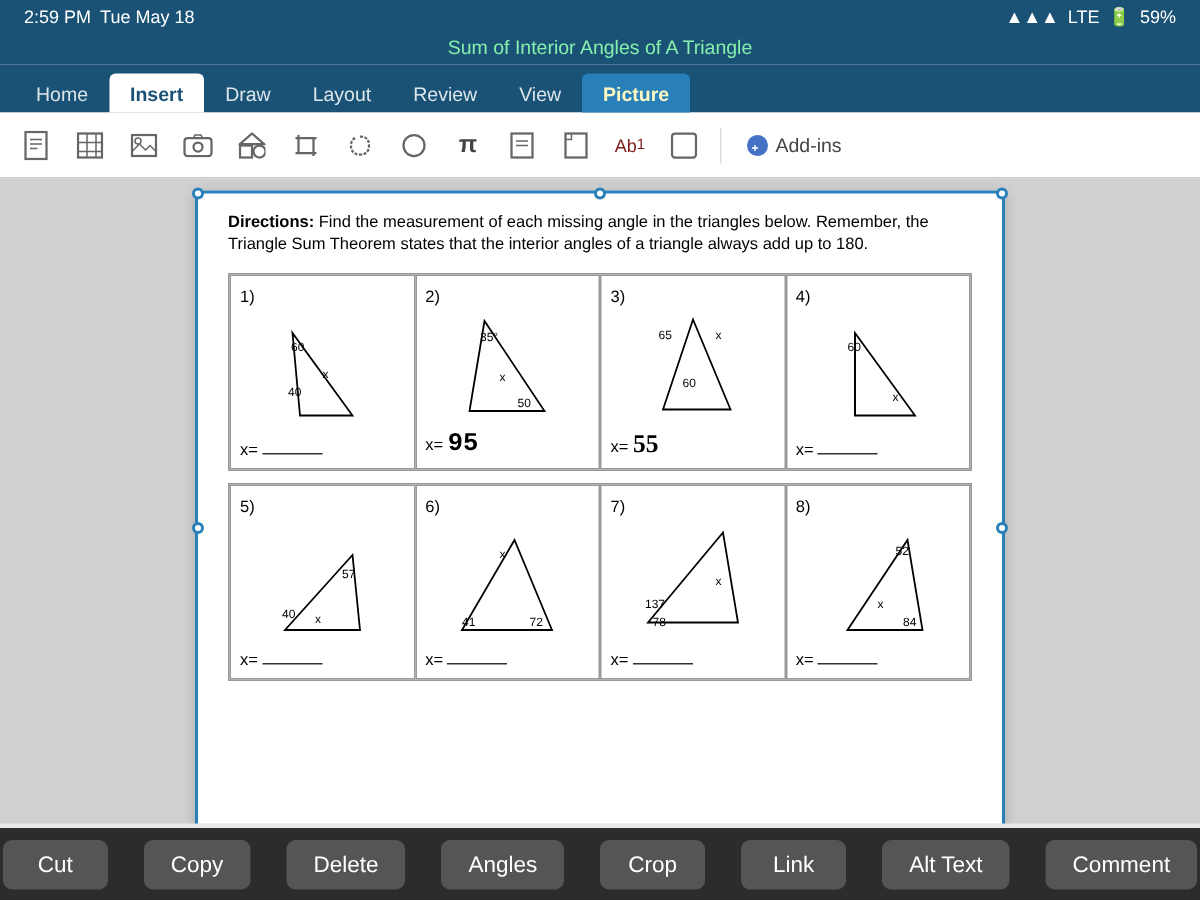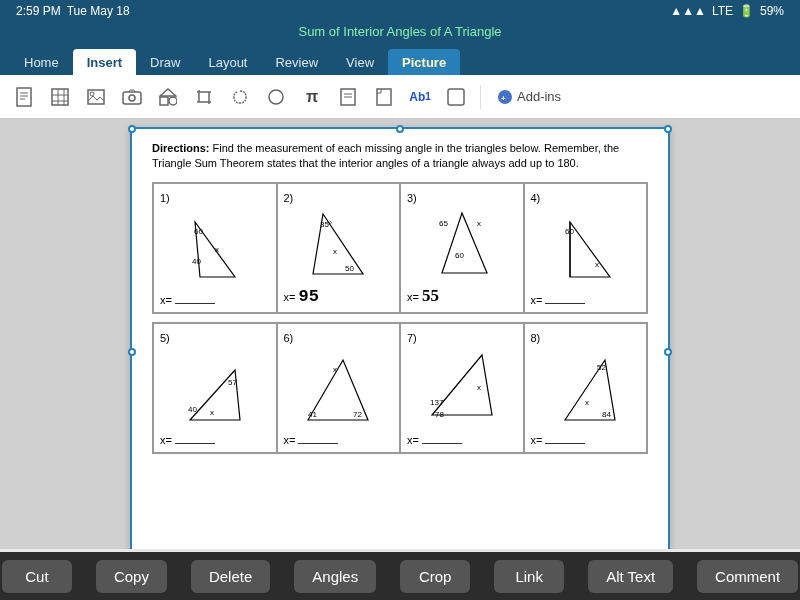--- a/index.html
+++ b/index.html
@@ -271,21 +271,21 @@
           <line x1="4" y1="6" x2="12" y2="6" stroke="#666" stroke-width="1"></line>
           <line x1="4" y1="9" x2="12" y2="9" stroke="#666" stroke-width="1"></line>
         </svg>
     </div>
     <div class="toolbar-btn">
       <svg width="16" height="18" viewBox="0 0 16 18">
           <rect x="1" y="1" width="14" height="16" fill="none" stroke="#666" stroke-width="1.5"></rect>
           <path d="M5,1 L5,5 L1,5" fill="none" stroke="#666" stroke-width="1"></path>
         </svg>
     </div>
-    <div class="toolbar-btn" style="font-size:12px; font-weight:bold; color:#1d4ed8;">Ab<sup>1</sup></div>
+    <div class="toolbar-btn" style="font-size:12px; font-weight:normal; color:#7f1d1d;">Ab<sup>1</sup></div>
     <div class="toolbar-btn">
       <svg width="18" height="18" viewBox="0 0 18 18">
           <rect x="1" y="1" width="16" height="16" rx="2" fill="none" stroke="#666" stroke-width="1.5"></rect>
         </svg>
     </div>
     <div class="toolbar-separator"></div>
     <div class="add-ins-btn">
       <svg width="16" height="16" viewBox="0 0 16 16">
           <circle cx="8" cy="8" r="7" fill="#4472c4"></circle>
           <text x="4" y="12" fill="white" font-size="10" font-weight="bold">+</text>

